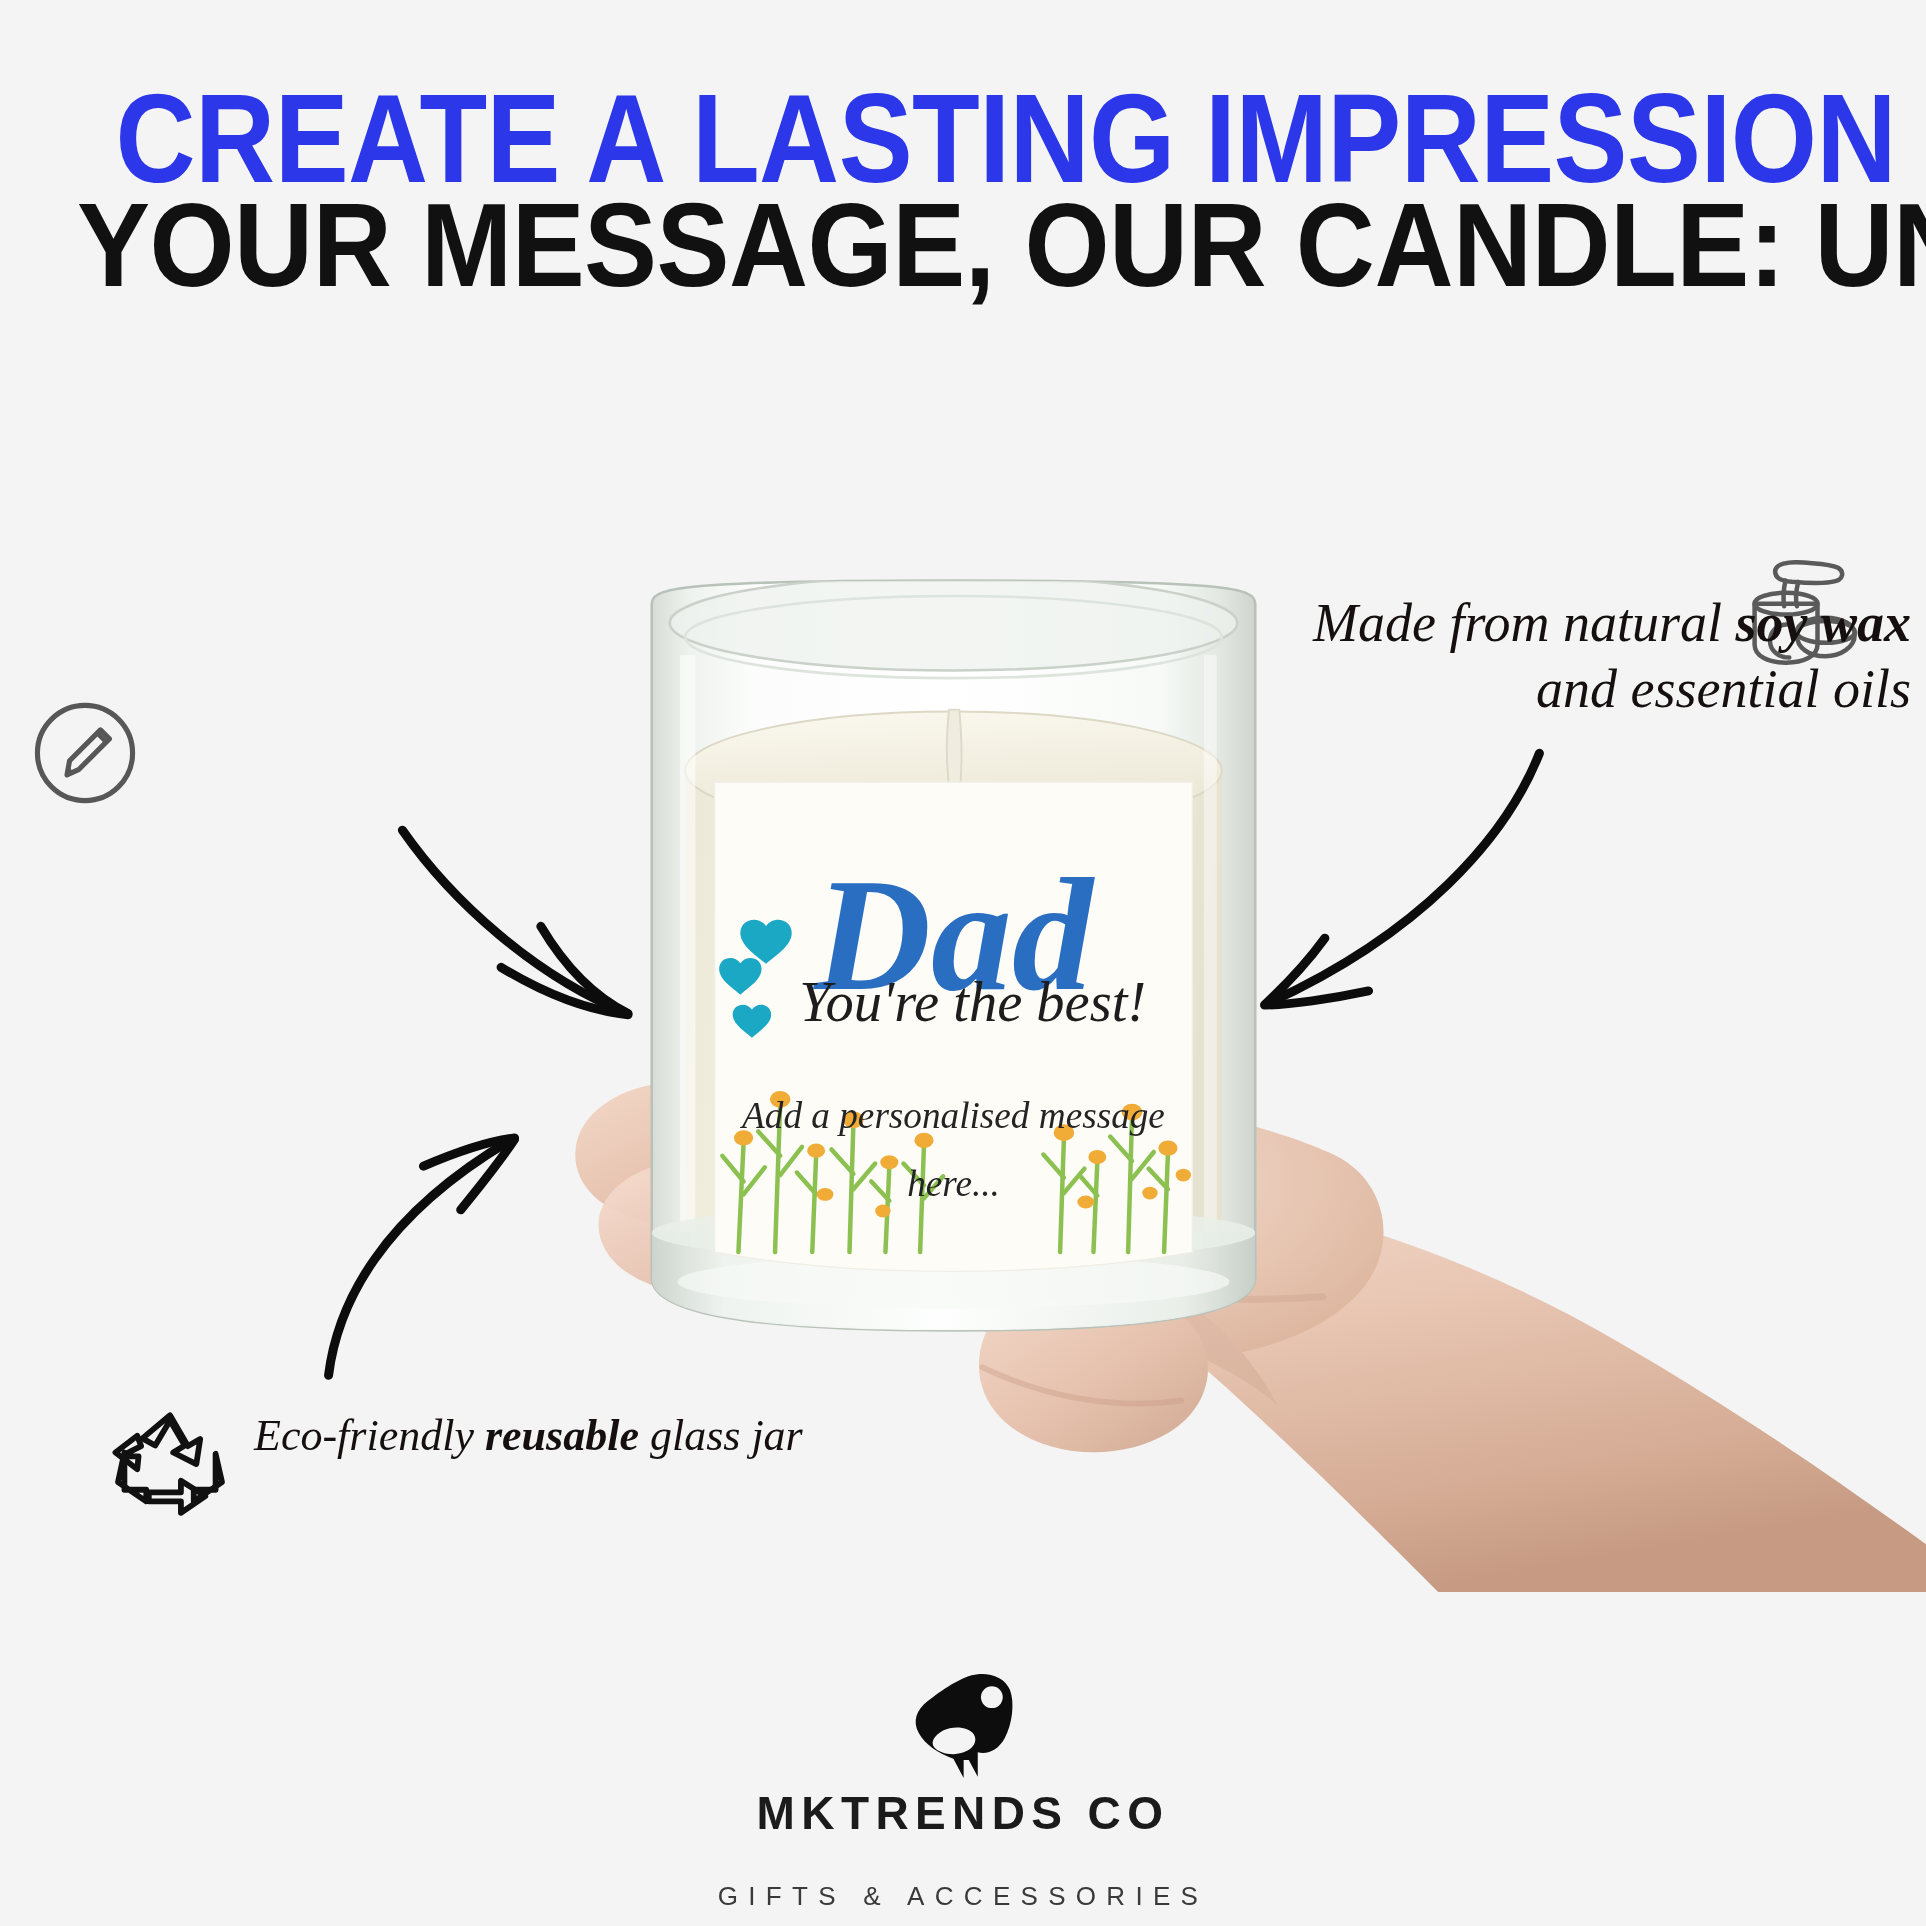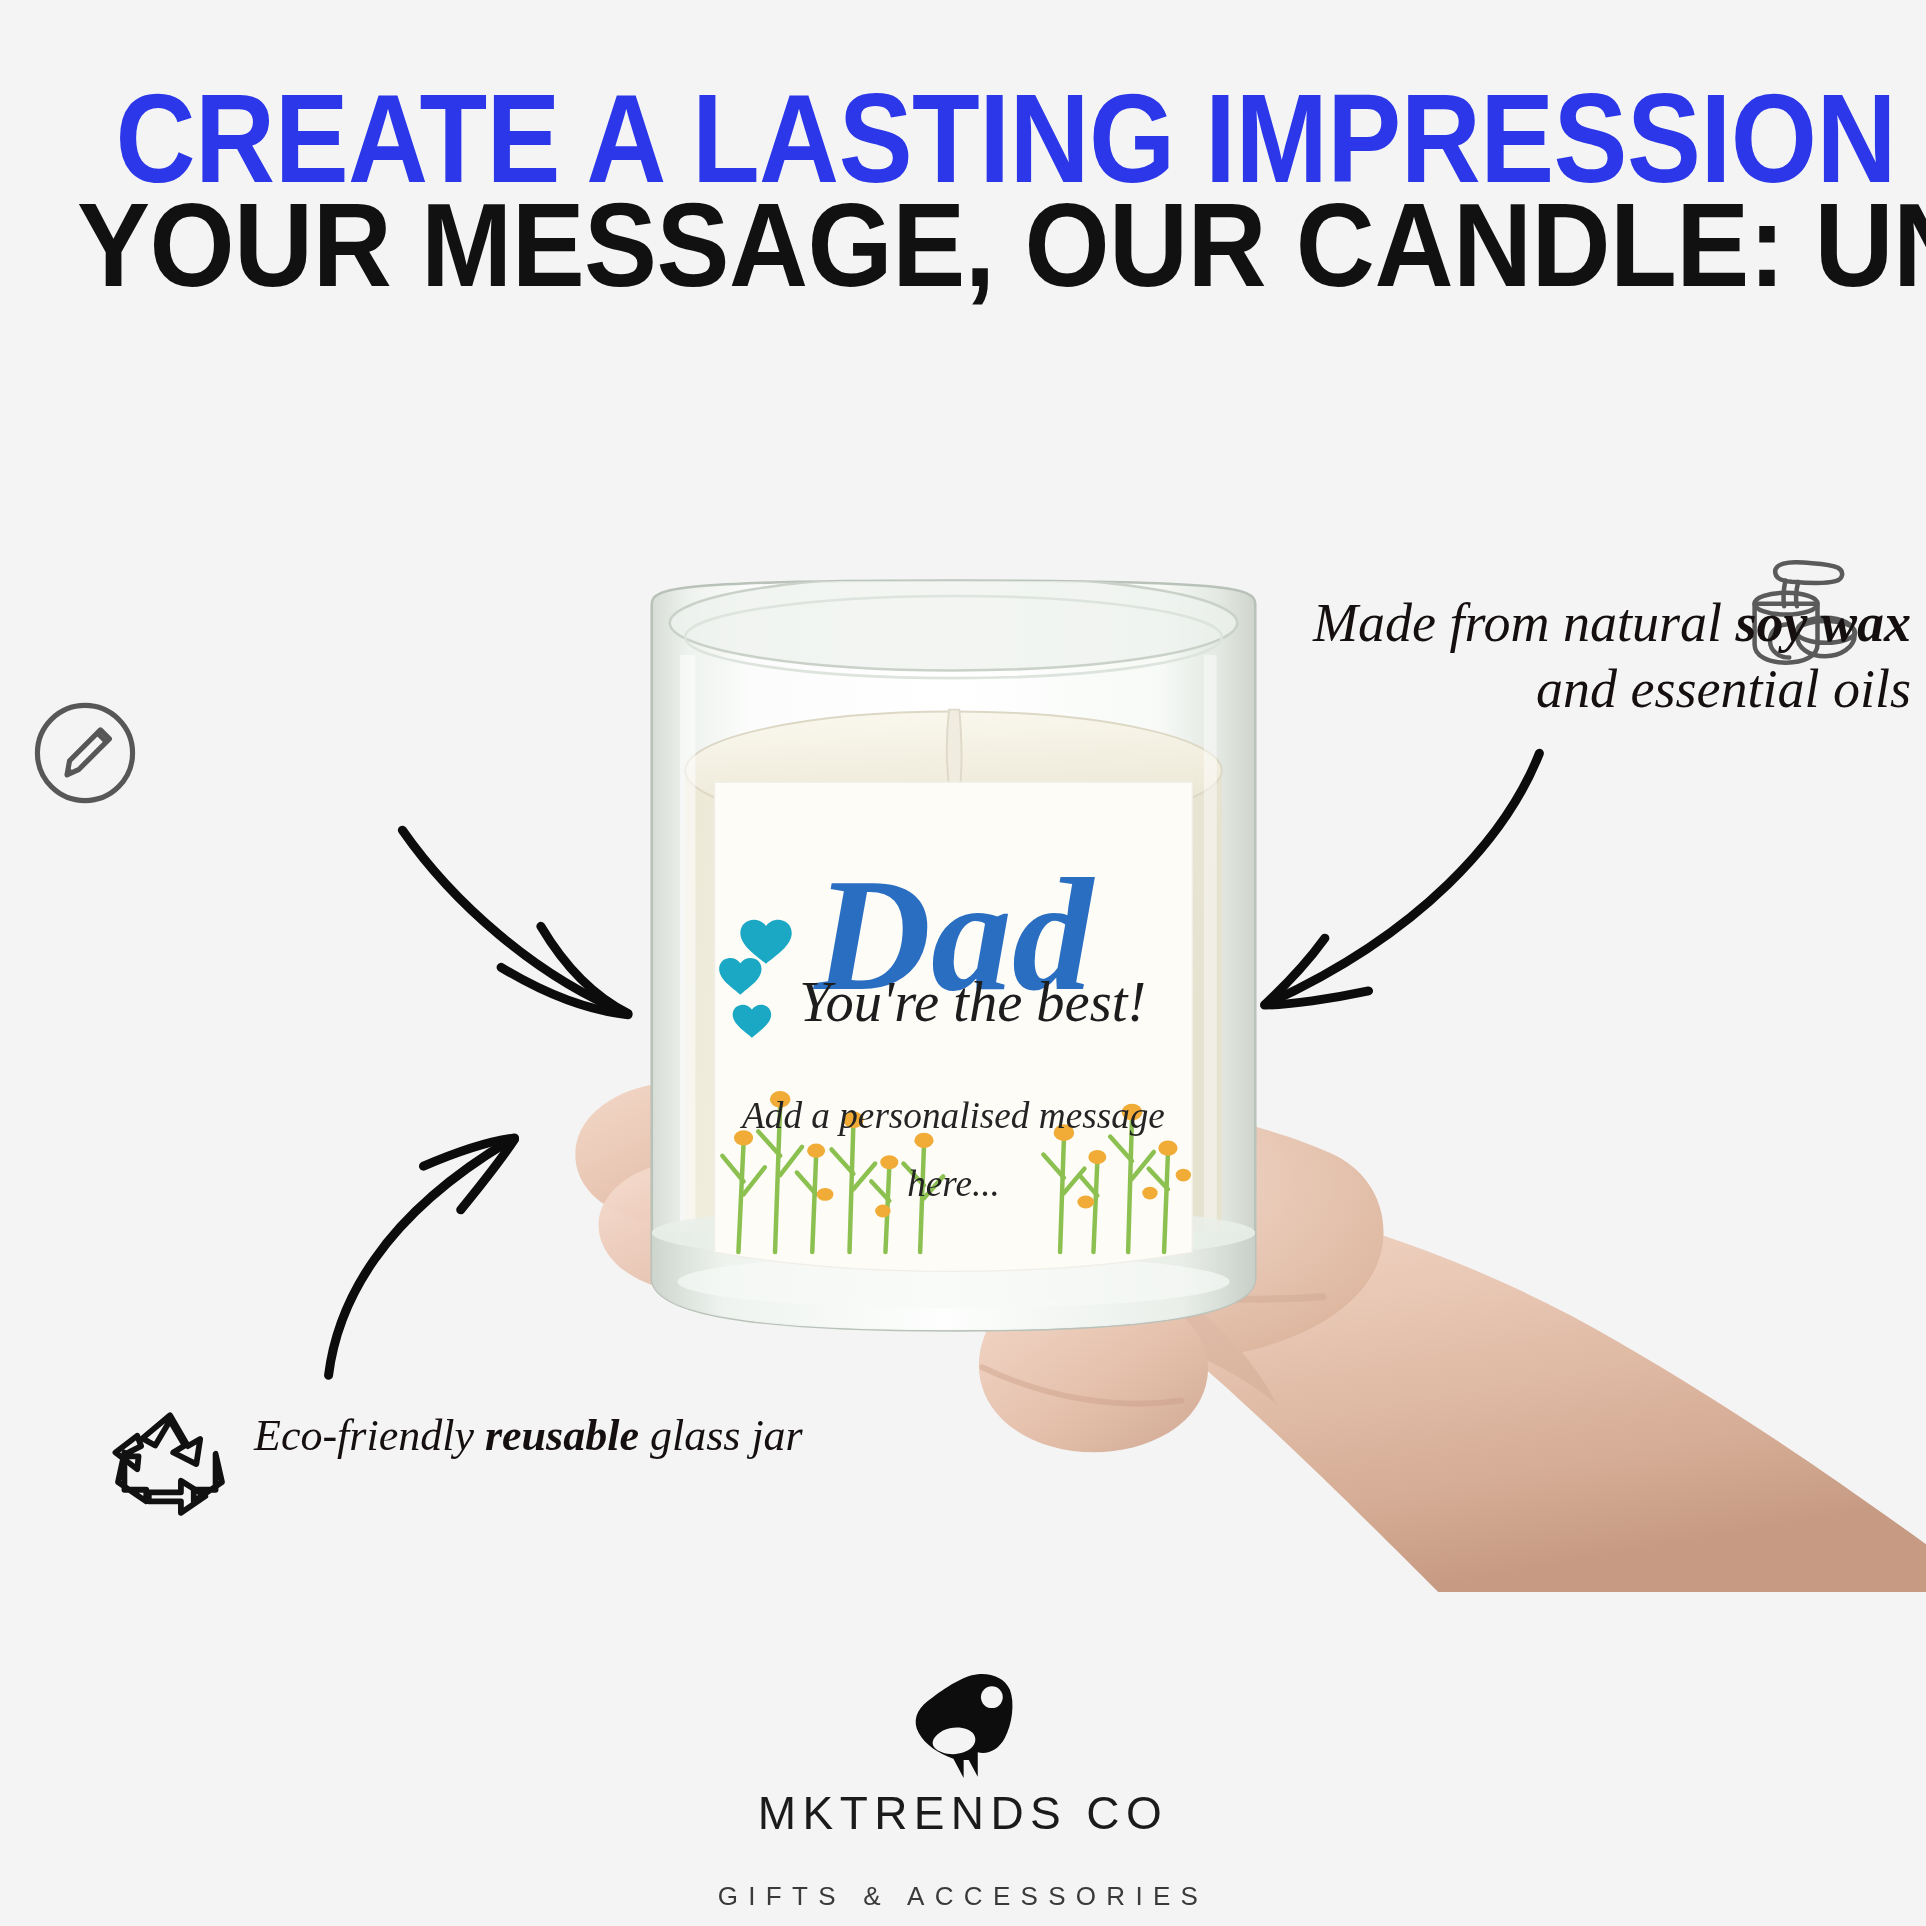--- a/index.html
+++ b/index.html
@@ -66,21 +66,21 @@
   
   #candle{position:absolute;left:626px;top:578px;width:655px;height:764px;}
 
   
   #brand{
     position:absolute;left:0;top:1669px;width:1926px;text-align:center;
     font-family:"Liberation Sans", sans-serif;
   }
   #brand-mark{display:block;margin:0 auto 11.6px;width:122px;height:109px;}
   #brand-name{
-    font-size:46px;letter-spacing:6.4px;color:#1b1b1b;font-weight:400;
+    font-size:46px;letter-spacing:6.4px;color:#1b1b1b;font-weight:700;
     line-height:1;margin-bottom:18px;
   }
   #brand-tag{
     font-size:26px;letter-spacing:10.3px;color:#3a3a3a;font-weight:400;line-height:1;margin-top:47px;
   }
 </style>
 </head>
 <body style="background: rgb(244, 244, 244);">
 
 <div id="stage">

